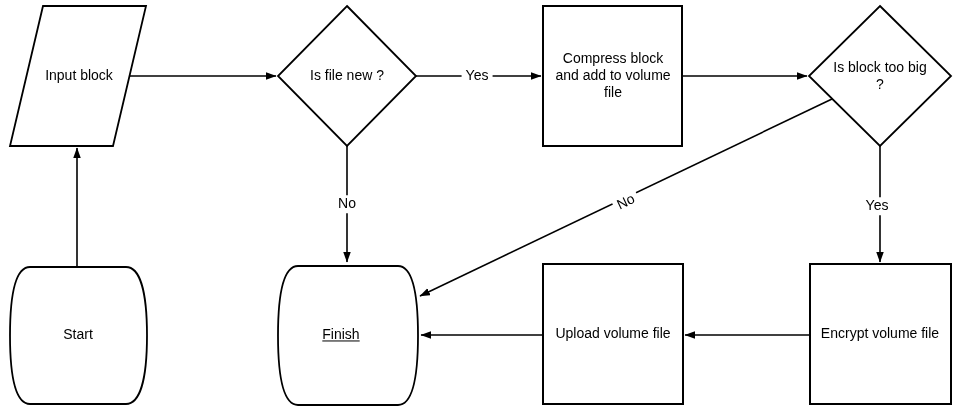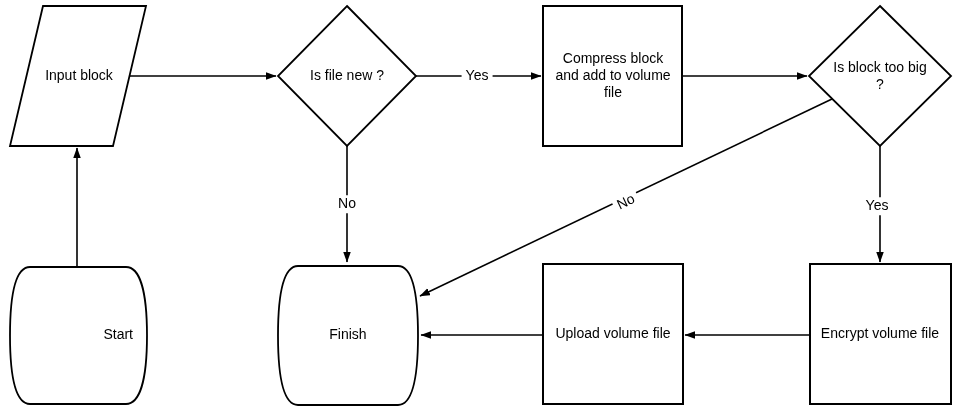--- a/index.html
+++ b/index.html
@@ -24,22 +24,22 @@
     background:#ffffff;
     padding:0 4px;
     font-size:14px;line-height:1.25;
     color:#000;
     text-align:center;
   }
   #lbl-input   {left:79px;  top:76px;  width:112px;}
   #lbl-isnew   {left:347px; top:76px;  width:130px;}
   #lbl-compress{left:613px; top:76px;  width:120px;}
   #lbl-isbig   {left:880px; top:76px;  width:96px;}
-  #lbl-start   {left:78px;  top:335px; width:110px;text-align:right;}
-  #lbl-finish  {left:348px; top:335px; width:110px;}
+  #lbl-start   {left:78px;  top:335px; width:110px;}
+  #lbl-finish  {left:341px; top:335px; width:110px;text-decoration:underline;}
   #lbl-upload  {left:613px; top:334px; width:122px;}
   #lbl-encrypt {left:880px; top:334px; width:154px;}
   #lbl-yes1{left:477px; top:76px;}
   #lbl-no1 {left:347px; top:204px;}
   #lbl-yes2{left:877px; top:206px;}
   #lbl-no2 {left:626px; top:202px; transform:translate(-50%,-50%) rotate(-25.5deg);}
 </style>
 </head>
 <body>
 

